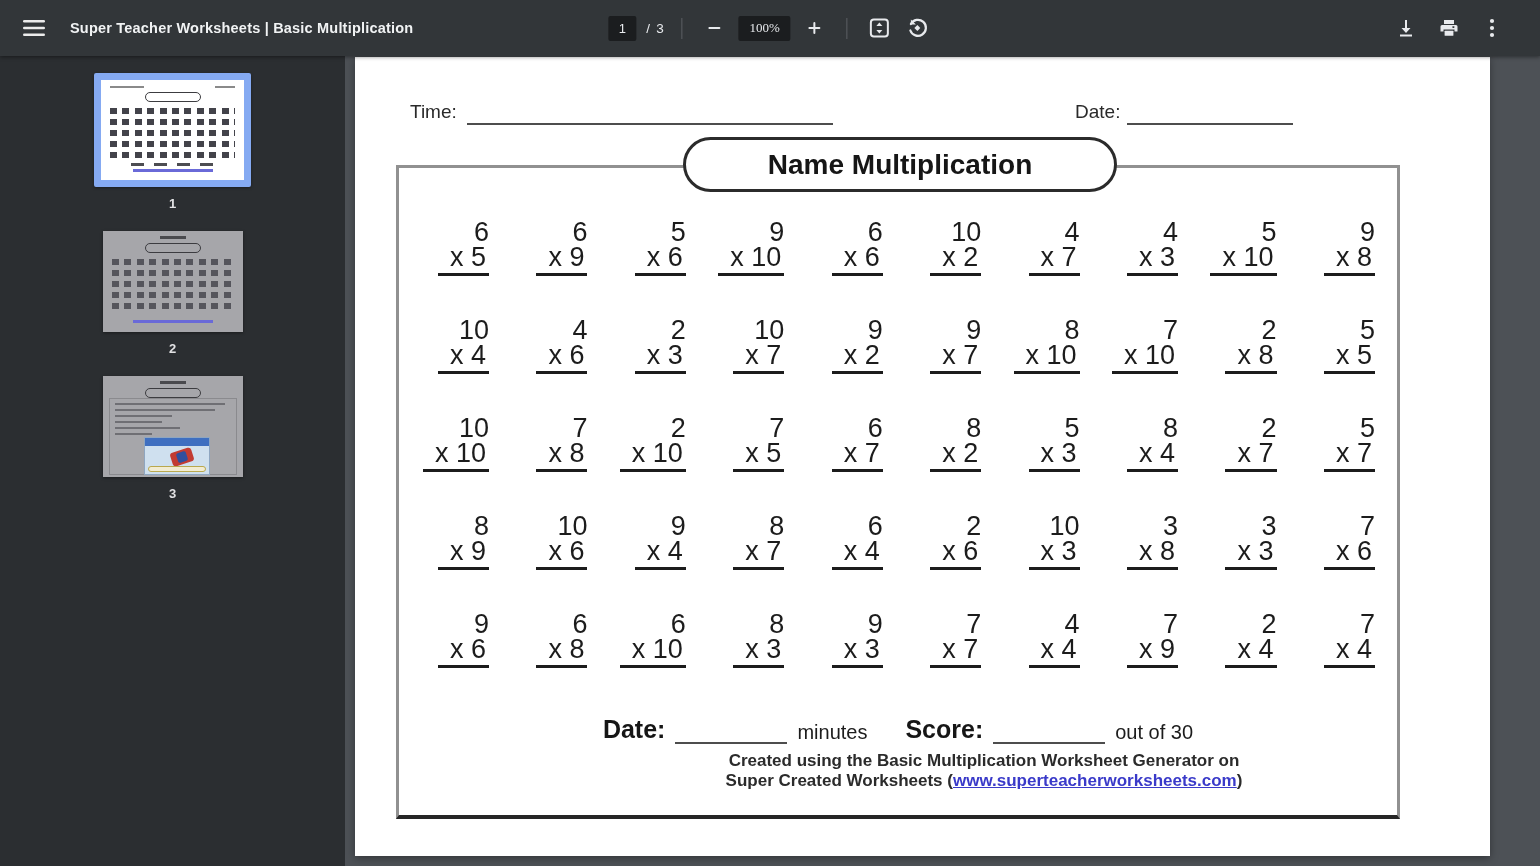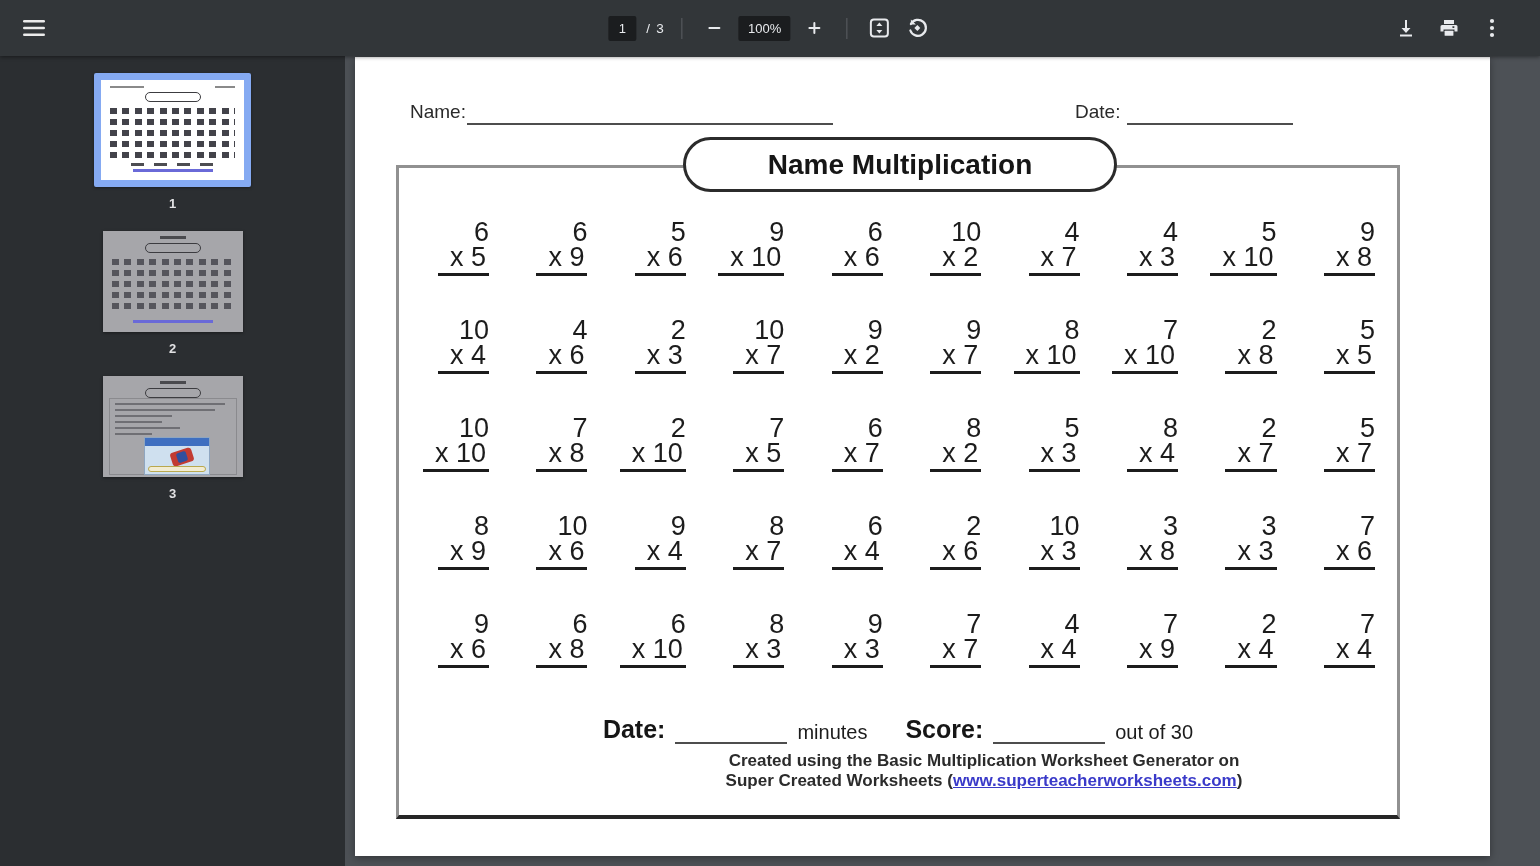--- a/index.html
+++ b/index.html
@@ -15,21 +15,21 @@
   .icon-btn { background:none; border:none; cursor:pointer; display:flex;
               align-items:center; justify-content:center; width:28px; height:28px; }
   .icon-btn svg { display:block; }
   .tb-title { font-size:14.5px; font-weight:600; color:#f1f3f4; letter-spacing:.2px; }
   .tb-center { position:absolute; left:50%; top:0; height:56px; transform:translateX(-50%);
                display:flex; align-items:center; gap:10px; }
   .num-box { background:#1b1d1f; color:#e8eaed; border:none; text-align:center;
              height:25px; font-size:13px; font-family:"Liberation Sans",sans-serif;
              border-radius:2px; }
   .page-box { width:28px; }
-  .zoom-box { width:52px; }
+  .zoom-box { width:52px;font-family:Liberation Serif, serif; }
   .page-frac { font-size:13.5px; color:#e8eaed; display:flex; gap:6px; }
   .tb-sep { width:1px; height:21px; background:#5c6064; margin:0 8px; }
   .tb-right { position:absolute; right:34px; top:0; height:56px;
               display:flex; align-items:center; gap:15px; }
 
   
   .sidebar { position:absolute; left:0; top:56px; width:345px; height:810px;
              background:#2b2e31; display:flex; flex-direction:column;
              align-items:center; padding-top:17px; overflow:hidden; }
   .thumb-wrap { display:flex; flex-direction:column; align-items:center;
@@ -116,20 +116,21 @@
   <div class="tb-left">
     <button class="icon-btn">
       <svg width="22" height="16" viewBox="0 0 22 16">
           <g fill="#ececec">
         <rect y="0" width="22" height="2.6" rx="1.3"></rect>
         <rect y="6.7" width="22" height="2.6" rx="1.3"></rect>
         <rect y="13.4" width="22" height="2.6" rx="1.3"></rect>
           </g>
         </svg>
     </button>
+    <div class="tb-title">Super Teacher Worksheets | Basic Multiplication</div>
   </div>
 
   <div class="tb-center">
     <input class="num-box page-box" readonly="" value="1" style="">
     <div class="page-frac">
       <span>/</span>
         <span>3</span>
     </div>
     <div class="tb-sep"></div>
     <button class="icon-btn">
@@ -255,21 +256,21 @@
           <div class="mini-img-banner"></div>
         </div>
       </div>
     </div>
     <div class="thumb-label">3</div>
   </div>
 </aside>
 
 <main class="viewer">
   <div class="page">
-    <span class="nd-label name-label">Name:</span>
+    <span class="nd-label name-label">Time:</span>
     <div class="wline name-line"></div>
     <span class="nd-label date-label">Date:</span>
     <div class="wline date-line"></div>
 
     <div class="title-capsule">
       <span>Name Multiplication</span>
     </div>
     <div class="sheet-box"></div>
     <div></div>
 

